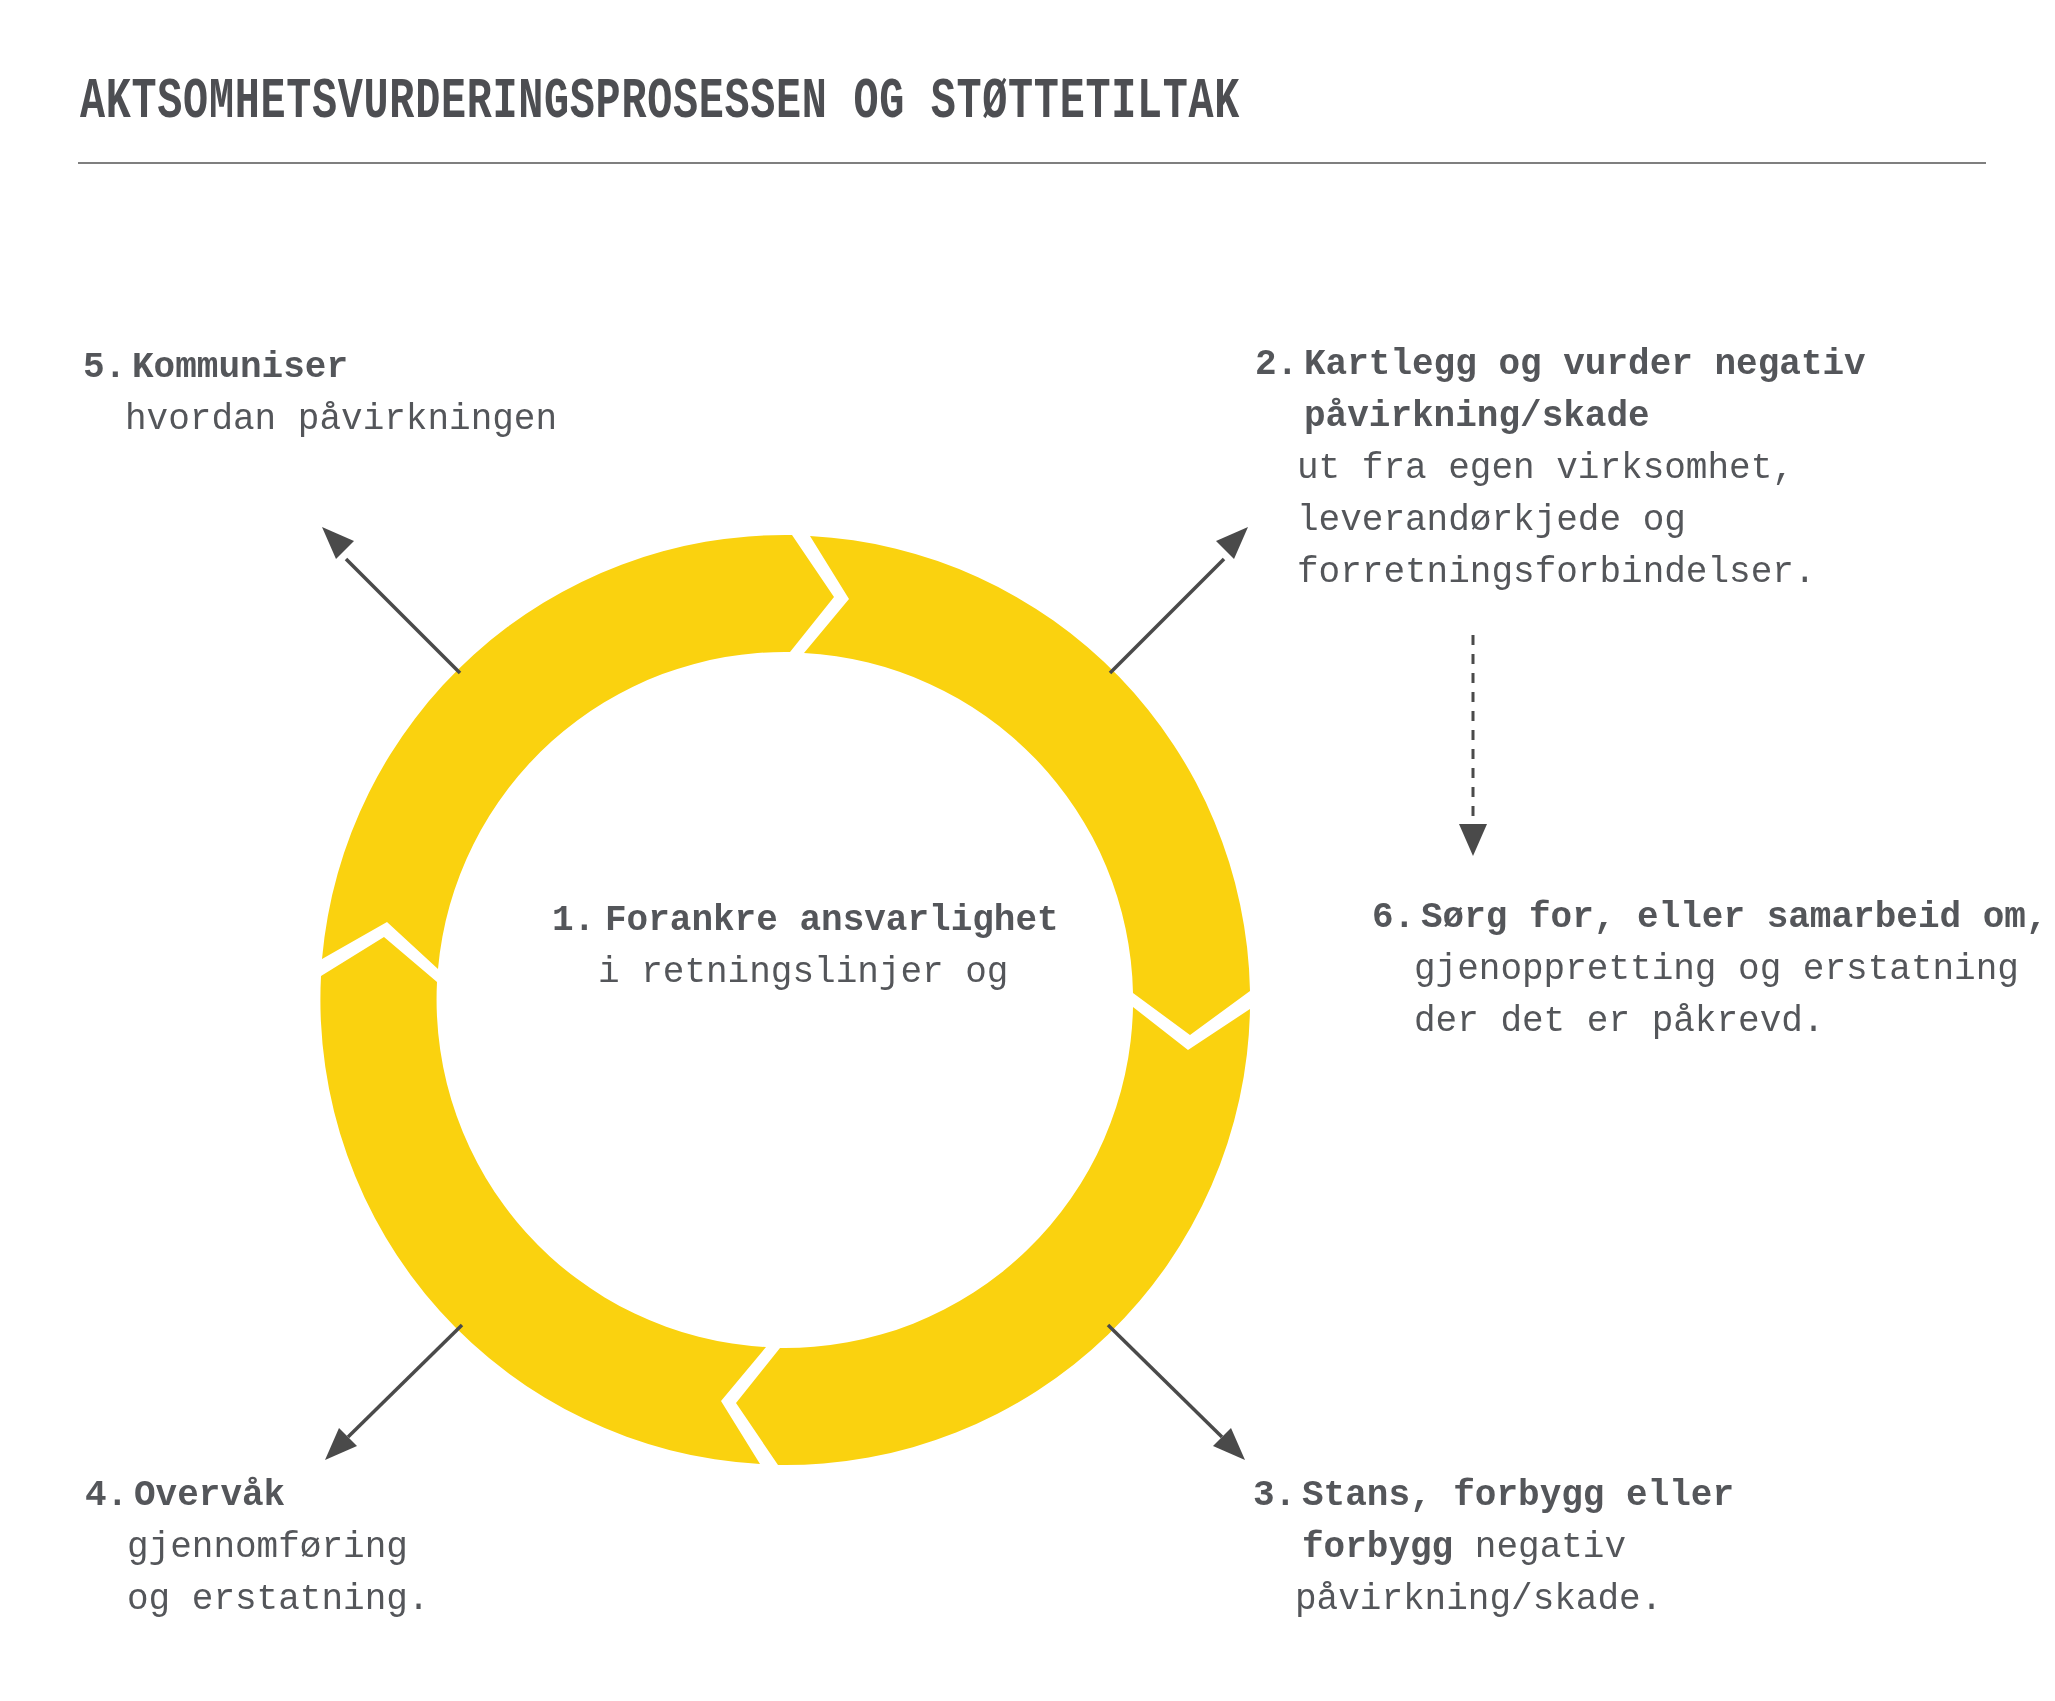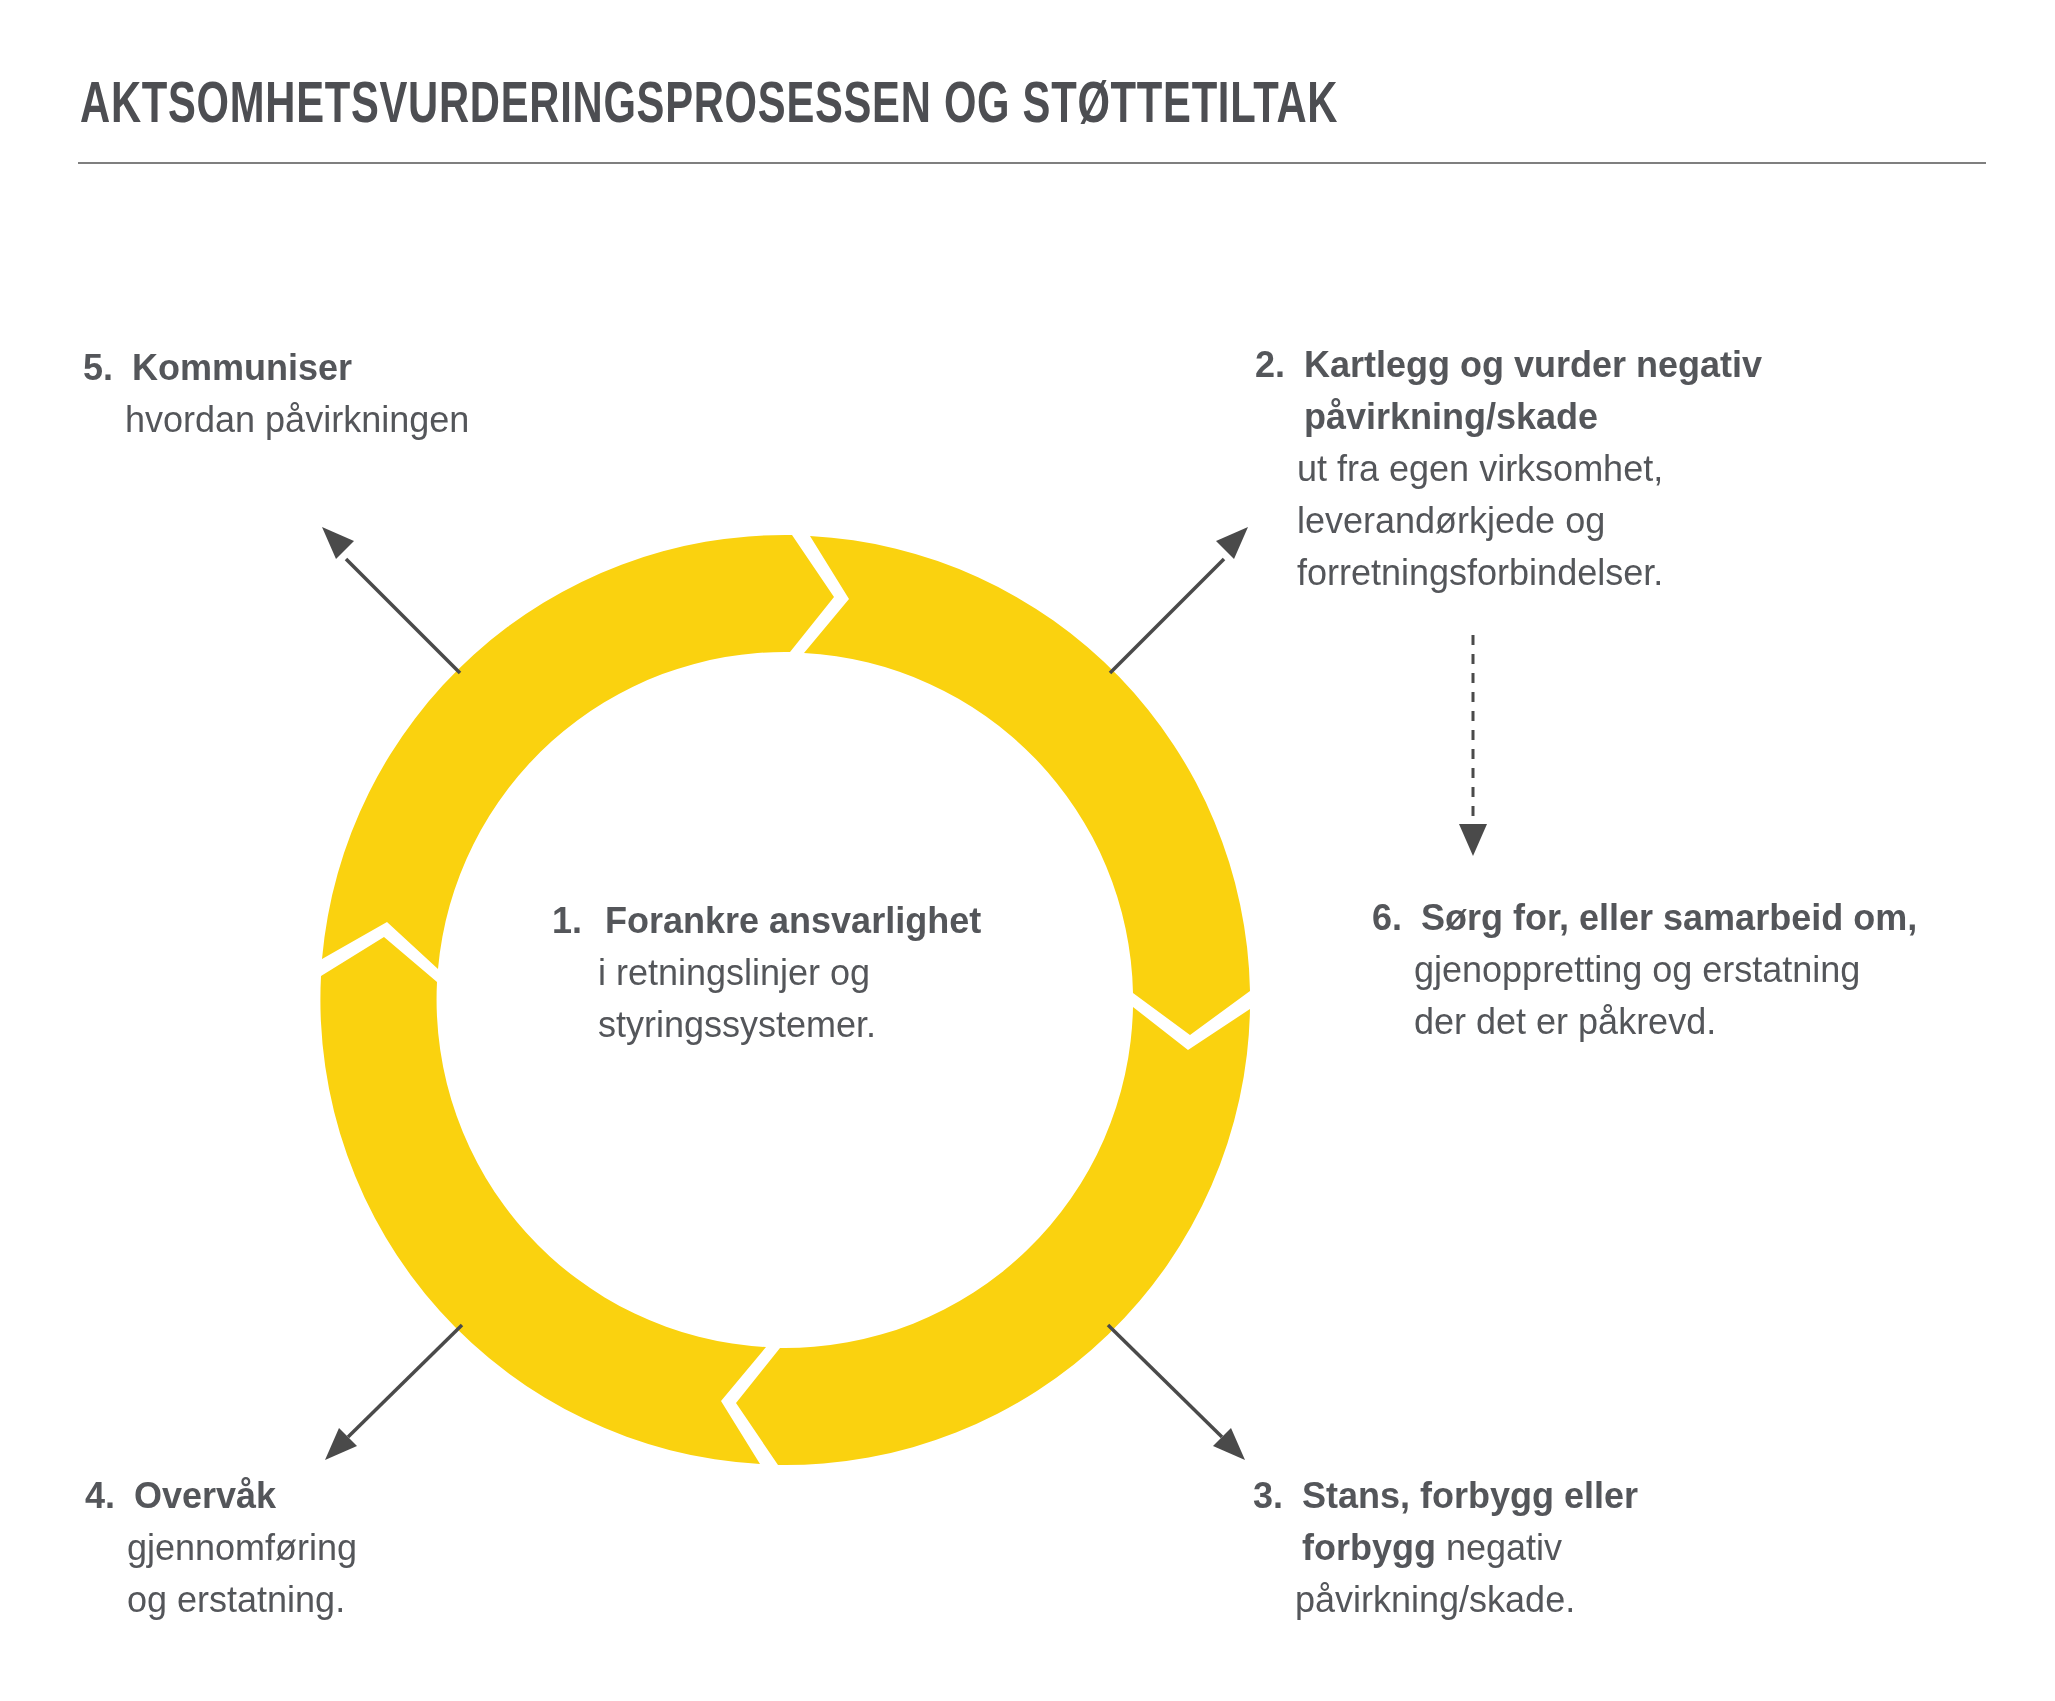--- a/index.html
+++ b/index.html
@@ -8,21 +8,21 @@
     --title-gray:#4D4E52;
     --arrow-gray:#4A4A4A;
     --rule-gray:#7F7F7F;
   }
   html,body{margin:0;padding:0;background:#ffffff;}
   .canvas{
     position:relative;
     width:2055px;height:1701px;
     background:#ffffff;
     overflow:hidden;
-    font-family:Liberation Sans, sans-serif;
+    font-family:Liberation Mono, monospace;
   }
   .title{
     position:absolute;left:80px;top:72px;margin:0;
     font-size:58px;line-height:60px;font-weight:700;
     letter-spacing:1px;color:var(--title-gray);
     transform:scaleX(0.72);transform-origin:0 0;
     white-space:nowrap;
   }
   .rule{
     position:absolute;left:78px;top:162px;
@@ -84,21 +84,20 @@
       <line class="arrow-line dash" x1="1473" y1="635" x2="1473" y2="822"></line>
       <polygon class="arrow-head" points="1459,824 1487,824 1473,856"></polygon>
     </g>
   </svg>
 
   <div class="step" id="step-1">
     <span class="num">1.</span>
     <div class="lines">
         <div class="line"><span class="b">Forankre ansvarlighet</span></div>
         <div class="line"><span>i retningslinjer og</span></div>
-        <div class="line"><span>styringssystemer.</span></div>
       </div>
   </div>
 
   <div class="step" id="step-2">
     <span class="num">2.</span>
     <div class="lines">
         <div class="line"><span class="b">Kartlegg og vurder negativ</span></div>
         <div class="line"><span class="b">påvirkning/skade</span></div>
         <div class="line"><span>ut fra egen virksomhet,</span></div>
         <div class="line"><span>leverandørkjede og</span></div>

